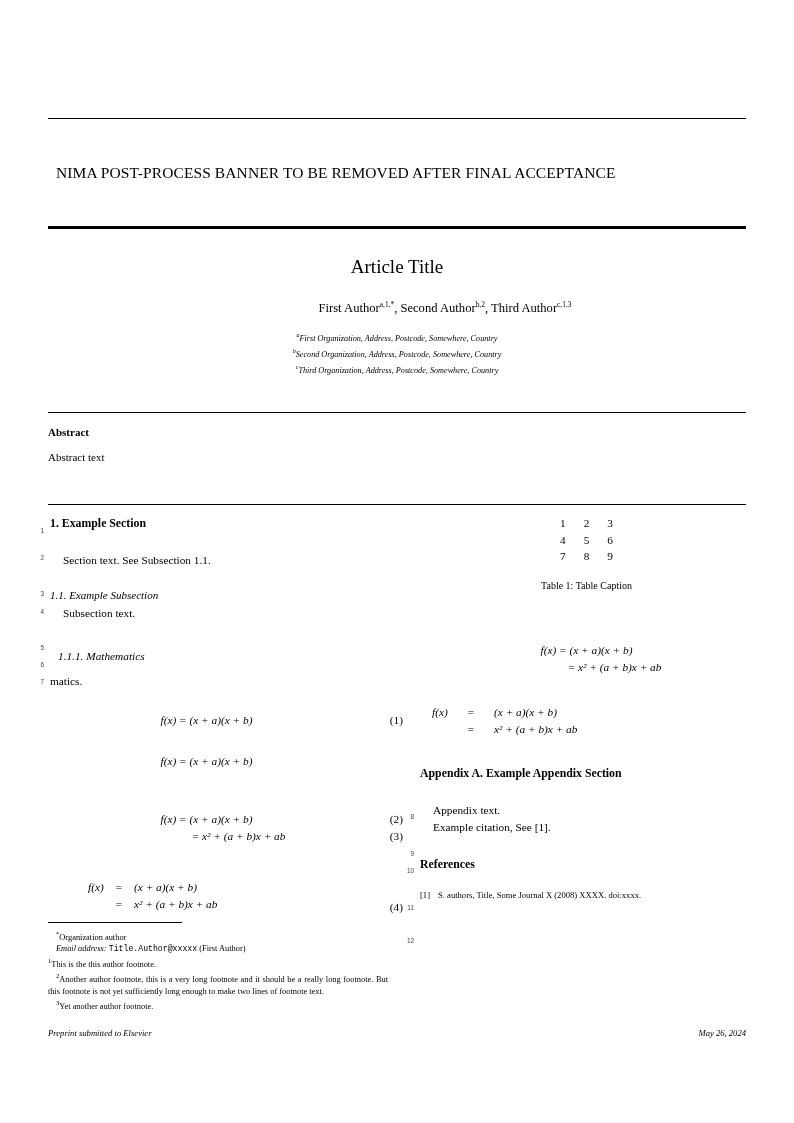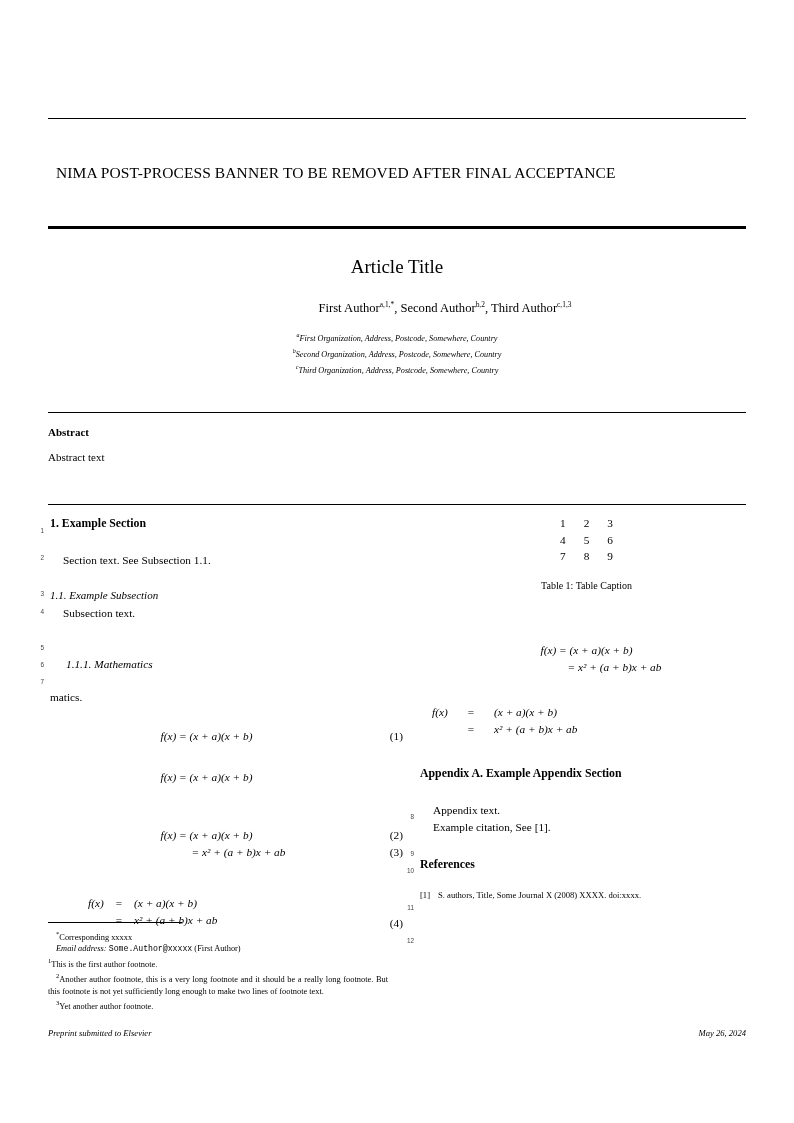--- a/index.html
+++ b/index.html
@@ -146,21 +146,21 @@
   h3.subsec {
     font-size: 11px;
     font-weight: normal;
     font-style: italic;
     margin: 0;
   }
   h4.subsubsec {
     font-size: 11.3px;
     font-weight: normal;
     font-style: italic;
-    margin: 16px;
+    margin: 8px;
   }
   p.para {
     margin: 0;
     text-indent: 13px;
   }
   p.para.noindent { text-indent: 0; }
 
   .math {
     font-family: "Liberation Serif", serif;
     font-style: italic;
@@ -408,23 +408,23 @@
       <div class="ref-item">
         <span class="ref-mark">[1]</span>
         <span>S. authors, Title, Some Journal X (2008) XXXX. doi:xxxx.</span>
       </div>
 
     </div>
   </div>
 
   <div class="fn-rule"></div>
   <div class="footnotes">
-    <div class="fn-indent"><sup>*</sup><span>Corresponding xxxxx</span></div>
-    <div class="fn-indent"><span class="it">Email address:</span> <span class="mono">Some.Author@xxxxx</span> <span>(First Author)</span></div>
-    <div><sup>1</sup><span>This is the first author footnote.</span></div>
+    <div class="fn-indent"><sup>*</sup><span>Organization author</span></div>
+    <div class="fn-indent"><span class="it">Email address:</span> <span class="mono">Title.Author@xxxxx</span> <span>(First Author)</span></div>
+    <div><sup>1</sup><span>This is the this author footnote.</span></div>
     <div class="fn-indent"><sup>2</sup><span>Another author footnote, this is a very long footnote and it should be a really long footnote. But this footnote is not yet sufficiently long enough to make two lines of footnote text.</span></div>
     <div class="fn-indent"><sup>3</sup><span>Yet another author footnote.</span></div>
   </div>
 
   <div class="footer">
     <span>Preprint submitted to Elsevier</span>
     <span class="right">May 26, 2024</span>
   </div>
 
 </div>

